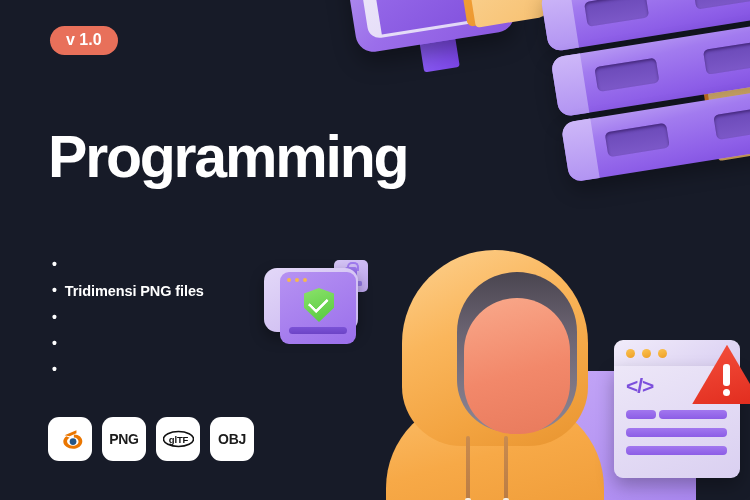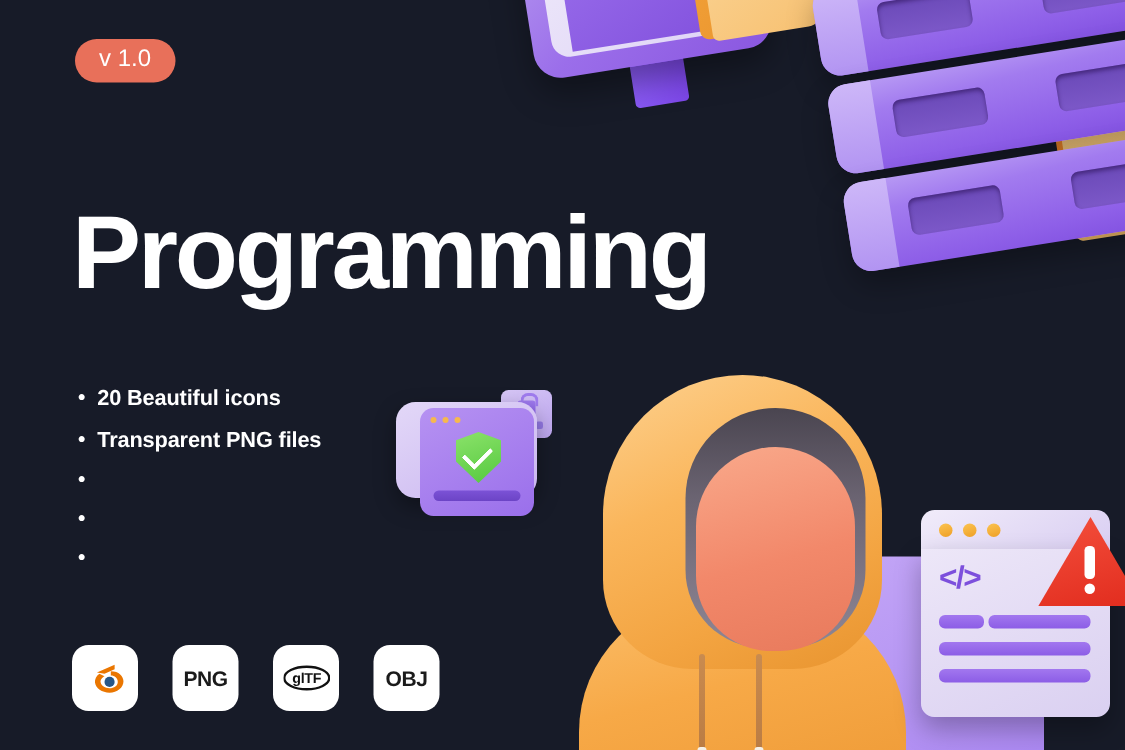--- a/index.html
+++ b/index.html
@@ -32,33 +32,33 @@
     color: #FFFFFF;
     font-size: 27px;
     font-weight: 400;
     letter-spacing: 0.2px;
     line-height: 1;
   }
   .version-badge {
     background: #E8705A;
     color: #FFFFFF;
     font-size: 16px;
-    font-weight: 400;
+    font-weight: 700;
     border-radius: 999px;
     padding: 6px 16px 7px 16px;
     line-height: 1;
     white-space: nowrap;
   }
 
   .title-main {
     position: absolute;
     left: 48px;
     top: 88px;
     color: #FFFFFF;
-    font-size: 69px;
+    font-size: 59px;
     font-weight: 700;
     letter-spacing: -2.2px;
     line-height: 1;
     z-index: 40;
   }
   .title-sub {
     position: absolute;
     left: 49px;
     top: 166px;
     color: #FFFFFF;
@@ -93,23 +93,23 @@
     color: #FFFFFF;
     font-size: 14px;
     line-height: 1;
     transform: translateY(-1px);
   }
 
   
   .format-badges {
     position: absolute;
     left: 48px;
-    top: 430px;
+    top: 417px;
     display: flex;
-    gap: 23px;
+    gap: 10px;
     z-index: 40;
     text-align: right;
   }
   .format-badge {
     width: 44px;
     height: 44px;
     background: #FFFFFF;
     border-radius: 11px;
     display: flex;
     align-items: center;
@@ -496,25 +496,24 @@
 
   <div class="brand-row">
     <span class="version-badge">v 1.0</span>
   </div>
 
   <h1 class="title-main">Programming</h1>
 
   <ul class="feature-list">
     <li class="feature-item">
       <span class="feature-bullet">•</span>
-      <span>20 Beautiful icons</span>
     </li>
     <li class="feature-item">
       <span class="feature-bullet">•</span>
-      <span>Transparent PNG files</span>
+      <span>Tridimensi PNG files</span>
     </li>
     <li class="feature-item">
       <span class="feature-bullet">•</span>
     </li>
     <li class="feature-item">
       <span class="feature-bullet">•</span>
     </li>
     <li class="feature-item">
       <span class="feature-bullet">•</span>
     </li>

